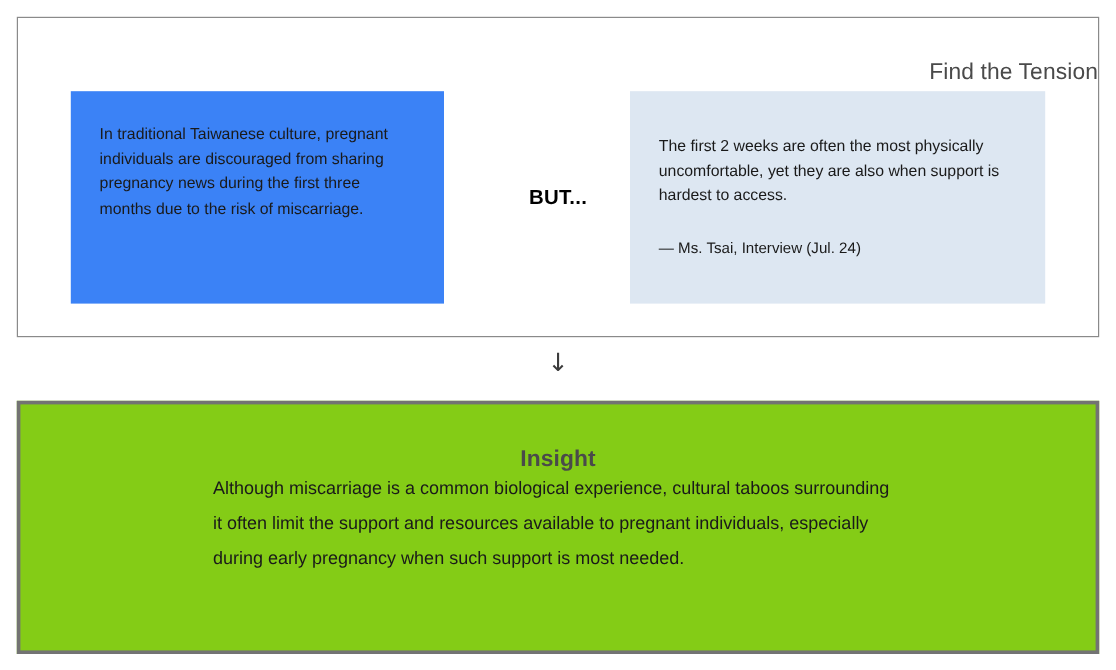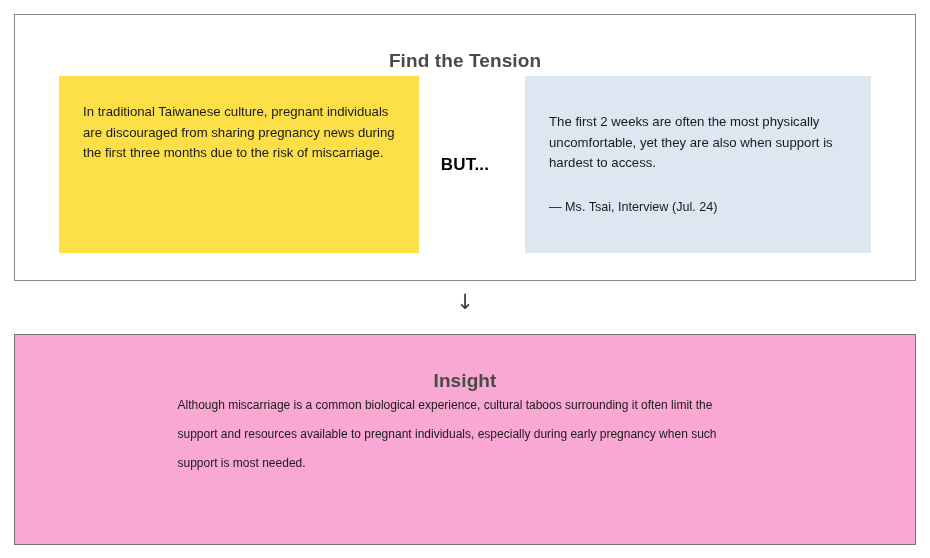--- a/index.html
+++ b/index.html
@@ -28,38 +28,38 @@
     height: 267px;
     box-sizing: border-box;
     border: 1px solid #8a8a8a;
     background: #ffffff;
   }
   .panel-title {
     position: absolute;
     left: 0;
     top: 19px;
     width: 100%;
-    text-align: center;
+    text-align: right;
     font-size: 19px;
-    font-weight: bold;
+    font-weight: normal;
     color: #4a4a4a;
     letter-spacing: 0.1px;
   }
 
   .quote-box {
     position: absolute;
     box-sizing: border-box;
     padding: 26px 24px 0 24px;
   }
   .quote-box.left {
     left: 44px;
     top: 61px;
-    width: 360px;
+    width: 311px;
     height: 177px;
-    background: #fde047;
+    background: #3b82f6;
   }
   .quote-box.right {
     left: 510px;
     top: 61px;
     width: 346px;
     height: 177px;
     background: #dde7f2;
   }
   .quote-box.right .quote-text { padding-top: 10px; }
 
@@ -106,22 +106,22 @@
   }
 
   
   .insight-panel {
     position: absolute;
     left: 14px;
     top: 334px;
     width: 902px;
     height: 211px;
     box-sizing: border-box;
-    border: 1px solid #737373;
-    background: #f9a8d4;
+    border: 3px solid #737373;
+    background: #84cc16;
   }
   .insight-title {
     position: absolute;
     left: 0;
     top: 19px;
     width: 100%;
     text-align: center;
     font-size: 19px;
     font-weight: bold;
     color: #4a4a4a;
@@ -131,21 +131,21 @@
     position: absolute;
     left: 0;
     top: 56px;
     width: 100%;
     text-align: center;
   }
   .insight-body p {
     display: inline-block;
     text-align: left;
     margin: 0;
-    font-size: 12px;
+    font-size: 15px;
     line-height: 29px;
     color: #1a1a1a;
     max-width: 575px;
   }
 </style>
 </head>
 <body>
 
 <div class="canvas">
 

